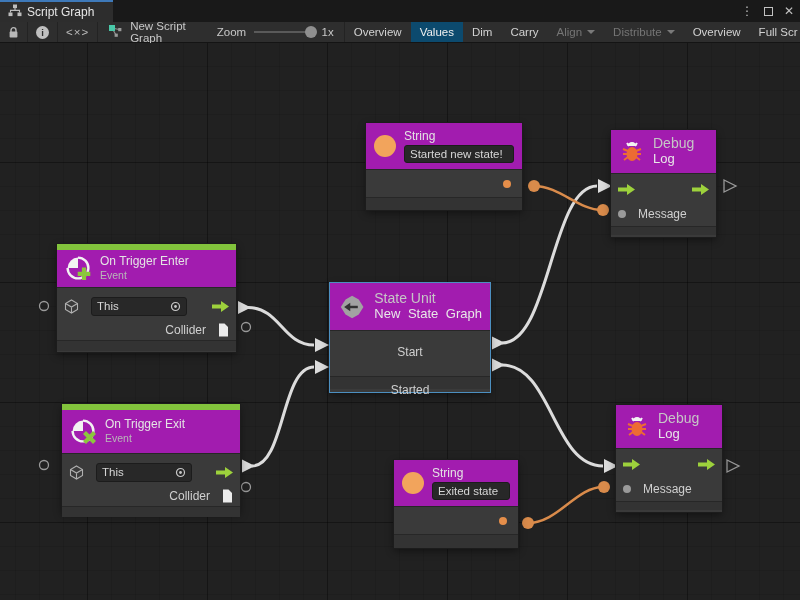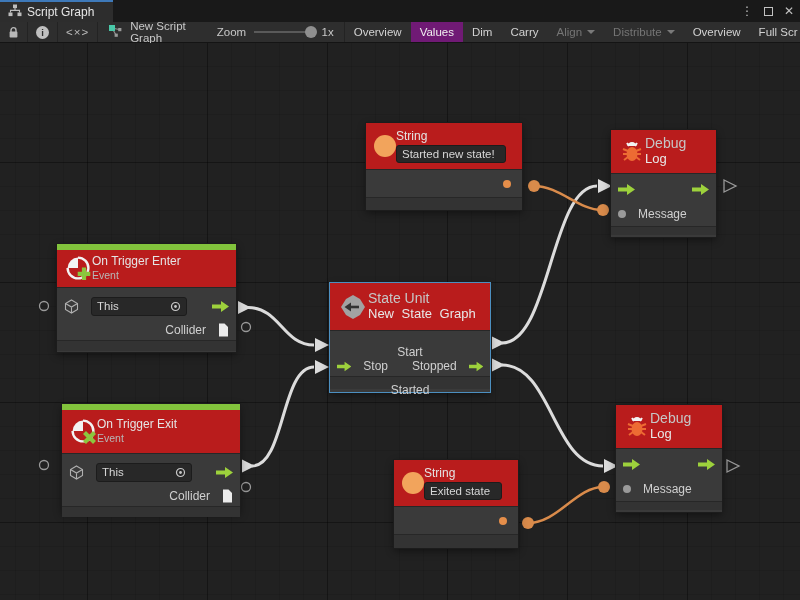--- a/index.html
+++ b/index.html
@@ -15,21 +15,21 @@
   .winctl { position:absolute; right:6px; top:0; height:22px; display:flex; align-items:center; gap:11px; color:#c2c2c2; }
   .winctl .dots { font-size:12px; line-height:1; }
   .winctl .maxbox { width:9px; height:9px; border:1.5px solid #c2c2c2; display:inline-block; }
   .winctl .closex { font-size:12px; line-height:1; }
 
   
   .toolbar { position:absolute; left:0; top:22px; width:800px; height:21px; background:#2e2e2e;
              border-bottom:1px solid #141414; display:flex; align-items:stretch; color:#c8c8c8; font-size:11.5px; }
   .tcell { display:flex; align-items:center; justify-content:center; border-right:1px solid #232323; padding:0 8px; }
   .tbtn { display:flex; align-items:center; justify-content:center; padding:0 9px; color:#d2d2d2; white-space:nowrap; }
-  .tbtn.active { background:#701a75; color:#f0f0f0; }
+  .tbtn.active { background:#0c4a6e; color:#f0f0f0; }
   .tbtn.disabled { color:#757575; }
   .sep { width:1px; background:#232323; }
   .caret { width:0; height:0; border-left:4px solid transparent; border-right:4px solid transparent;
            border-top:4px solid #7a7a7a; margin-left:5px; }
   .zoom-track { width:86px; height:2px; background:#5a5a5a; margin:0 2px 0 8px; position:relative; }
   .zoom-knob { position:absolute; right:-5px; top:-5px; width:12px; height:12px; border-radius:50%; background:#8f8f8f; }
   .codeglyph { letter-spacing:1px; color:#bdbdbd; }
 
   
   .canvas { position:absolute; left:0; top:43px; width:800px; height:557px; background-color:#212121;
@@ -40,21 +40,21 @@
       linear-gradient(to bottom, rgba(0,0,0,0.10) 1px, transparent 1px);
     background-size:120px 100%, 100% 120px, 24px 100%, 100% 24px;
     background-position:87px 0, 0 119px, 15px 0, 0 23px; }
 
   .wires { position:absolute; left:0; top:0; width:800px; height:557px; pointer-events:none; }
 
   
   .node { position:absolute; background:#3a3a3a; box-shadow:0 0 0 1px #1c1c1c, 0 3px 8px rgba(0,0,0,.45); }
   .node.selected { box-shadow:0 0 0 1px #4c8fc0, 0 3px 8px rgba(0,0,0,.45); }
   .stripe { height:6px; background:#82c33c; }
-  .nhead { background:#b91c1c; border-bottom:1px solid #272727; display:flex; align-items:center; padding:4px 8px; }
+  .nhead { background:#a21caf; border-bottom:1px solid #272727; display:flex; align-items:center; gap:8px; padding:4px 8px; }
   .ntitle { color:#e4e4e4; font-size:12px; line-height:1.25; white-space:nowrap; }
   .nsub { color:#b8b8b8; font-size:10.5px; line-height:1.25; white-space:nowrap; }
   .nkind { color:#c6c6c6; font-size:14px; line-height:1.2; white-space:nowrap; }
   .nbig { color:#e8e8e8; font-size:13px; line-height:1.3; white-space:nowrap; }
   .nbody { position:relative; }
   .nfoot { background:#333333; border-top:1px solid #272727; }
   .prow { display:flex; align-items:center; gap:12px; padding:0 7px; }
   .plabel { color:#d0d0d0; font-size:12px; white-space:nowrap; }
   .spring { flex:1; }
   .field { background:#282828; border:1px solid #1c1c1c; border-radius:3px; color:#d6d6d6;
@@ -277,31 +277,20 @@
           <svg width="17" height="11" viewBox="0 0 17 11">
             <path d="M0,3.5 H9 V0 L17,5.5 L9,11 V7.5 H0 Z" fill="#9dd13c"></path>
           </svg>
           <span class="plabel">Start</span>
           <span class="spring"></span>
           <span class="plabel">Started</span>
           <svg width="17" height="11" viewBox="0 0 17 11">
             <path d="M0,3.5 H9 V0 L17,5.5 L9,11 V7.5 H0 Z" fill="#9dd13c"></path>
           </svg>
         </div>
-        <div class="prow" style="height:22px;">
-          <svg width="17" height="11" viewBox="0 0 17 11">
-            <path d="M0,3.5 H9 V0 L17,5.5 L9,11 V7.5 H0 Z" fill="#9dd13c"></path>
-          </svg>
-          <span class="plabel">Stop</span>
-          <span class="spring"></span>
-          <span class="plabel">Stopped</span>
-          <svg width="17" height="11" viewBox="0 0 17 11">
-            <path d="M0,3.5 H9 V0 L17,5.5 L9,11 V7.5 H0 Z" fill="#9dd13c"></path>
-          </svg>
-        </div>
       </div>
       <div class="nfoot" style="height:13px;"></div>
     </div>
 
     <div class="node" style="left:366px;top:80px;width:156px;height:87px;">
       <div class="nhead" style="height:47px;">
         <span class="orange-ball" style="width:22px;height:22px;flex:0 0 22px;"></span>
         <div style="flex:1;">
           <div class="ntitle">String</div>
           <div class="field" style="width:110px;height:18px;margin-top:1px;">

